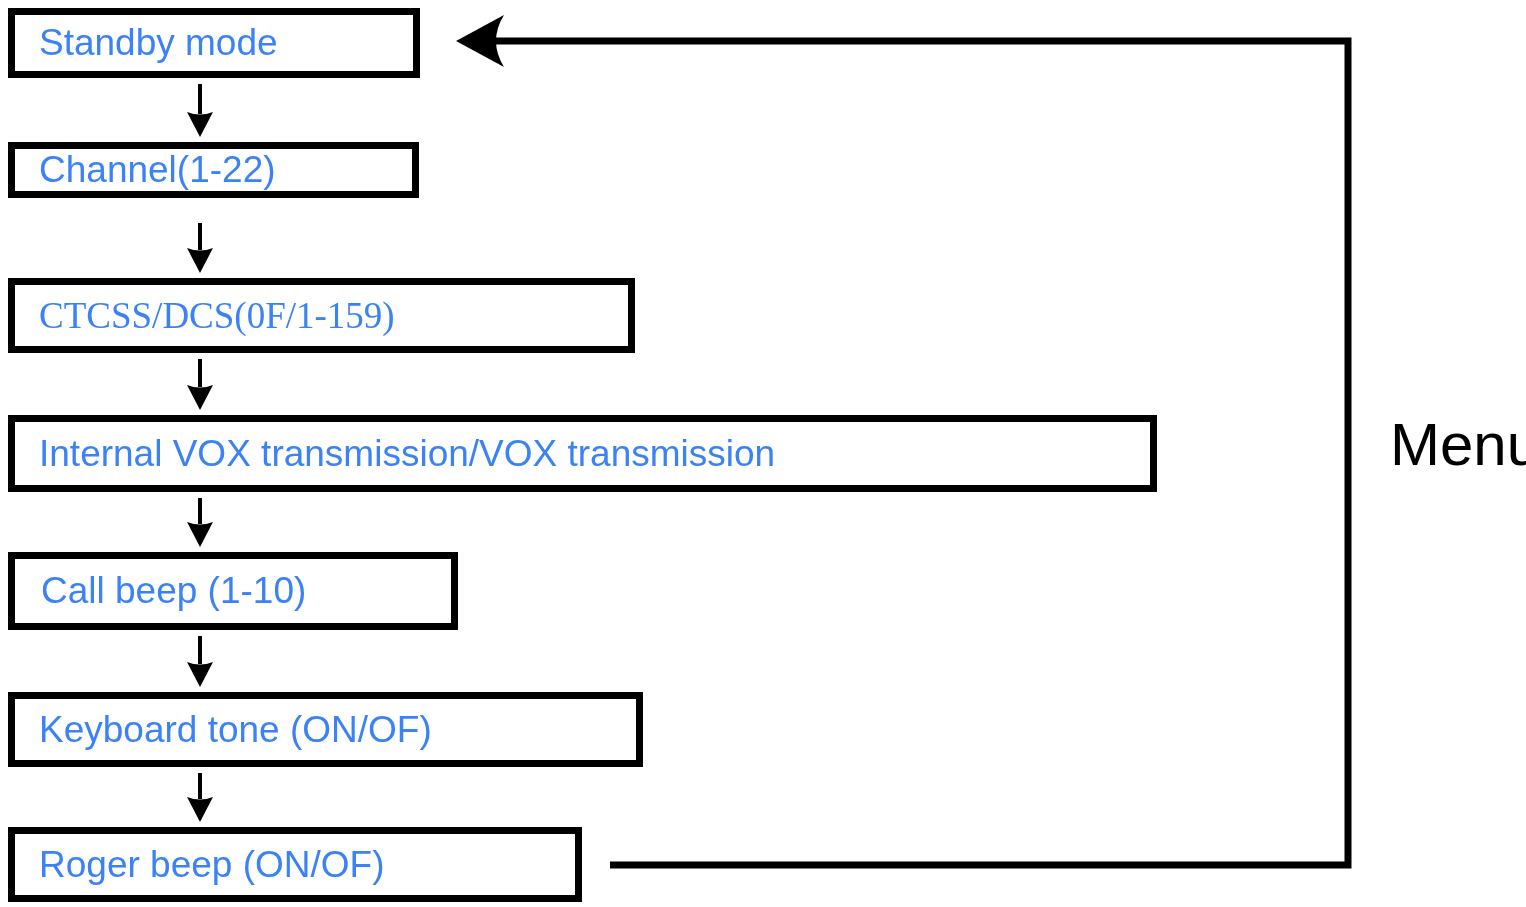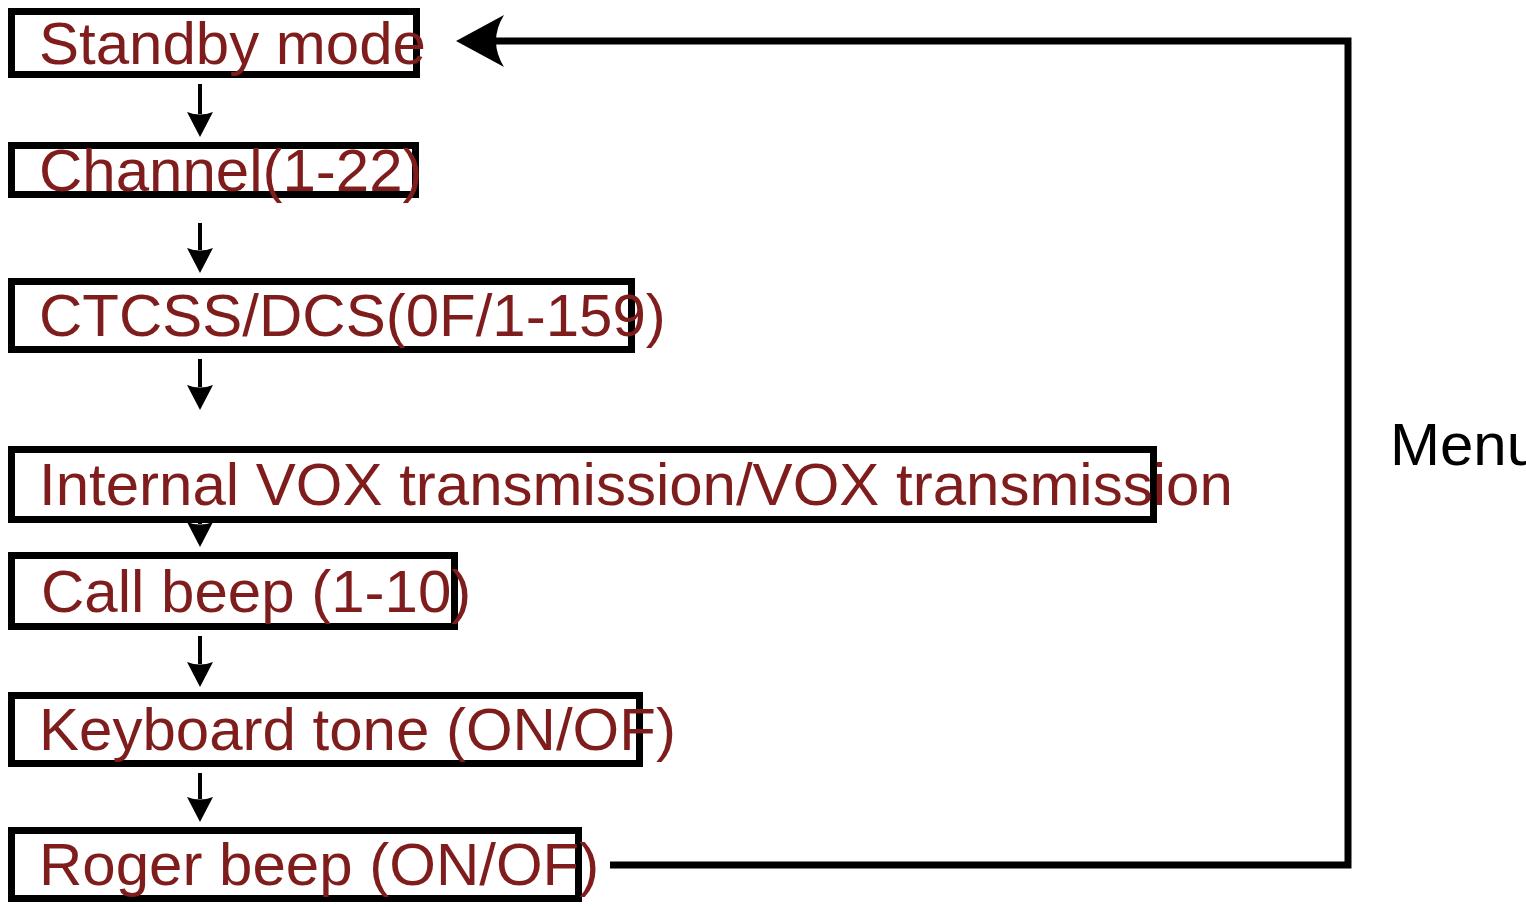--- a/index.html
+++ b/index.html
@@ -23,29 +23,29 @@
     height: 907px;
   }
   .flow-box {
     position: absolute;
     box-sizing: border-box;
     border: 7px solid #000000;
     background: #ffffff;
     display: flex;
     align-items: center;
     padding-left: 24px;
-    font-size: 60px;
+    font-size: 37px;
     letter-spacing: 0px;
-    color: #7f1d1d;
+    color: #3b82f6;
     white-space: nowrap;
   }
   .box-standby  { left: 8px;  top: 8px;   width: 412px;  height: 70px; }
   .box-channel  { left: 8px;  top: 142px; width: 411px;  height: 56px; }
-  .box-ctcss    { left: 8px;  top: 278px; width: 627px;  height: 75px; }
-  .box-vox      { left: 8px;  top: 415px; width: 1149px; height: 77px; margin-top: 31px; }
+  .box-ctcss    { left: 8px;  top: 278px; width: 627px;  height: 75px; font-family: Liberation Serif, serif; }
+  .box-vox      { left: 8px;  top: 415px; width: 1149px; height: 77px; }
   .box-callbeep { left: 8px;  top: 552px; width: 450px;  height: 78px; padding-left: 26px; }
   .box-keytone  { left: 8px;  top: 692px; width: 635px;  height: 75px; }
   .box-roger    { left: 8px;  top: 827px; width: 574px;  height: 75px; }
   .menu-label {
     position: absolute;
     left: 1390px;
     top: 412px;
     font-size: 60px;
     color: #000000;
     line-height: 1.1;

